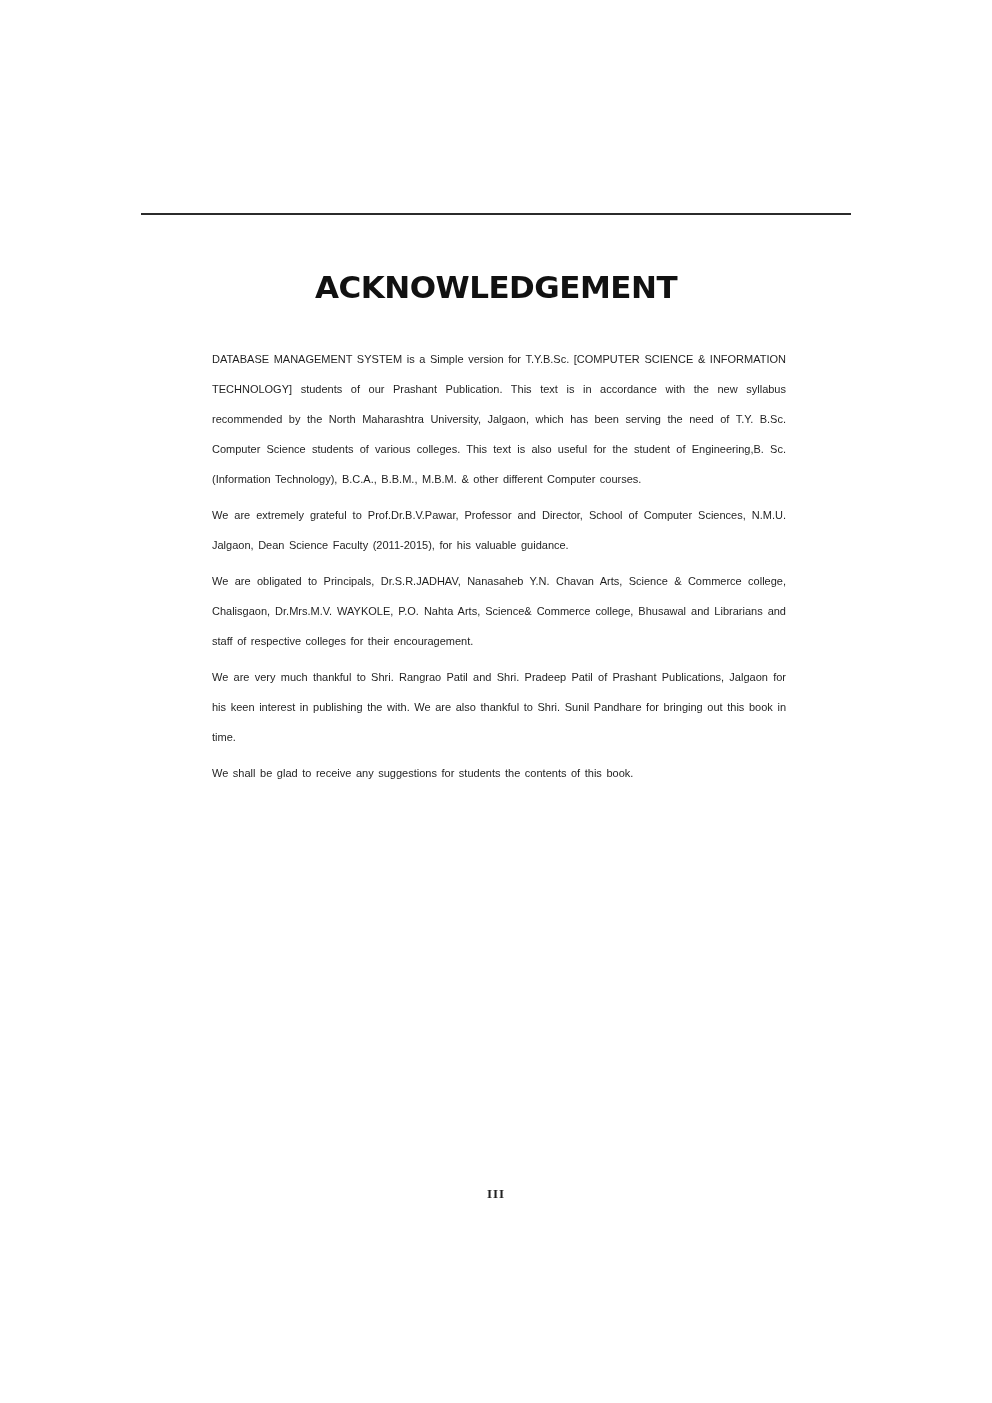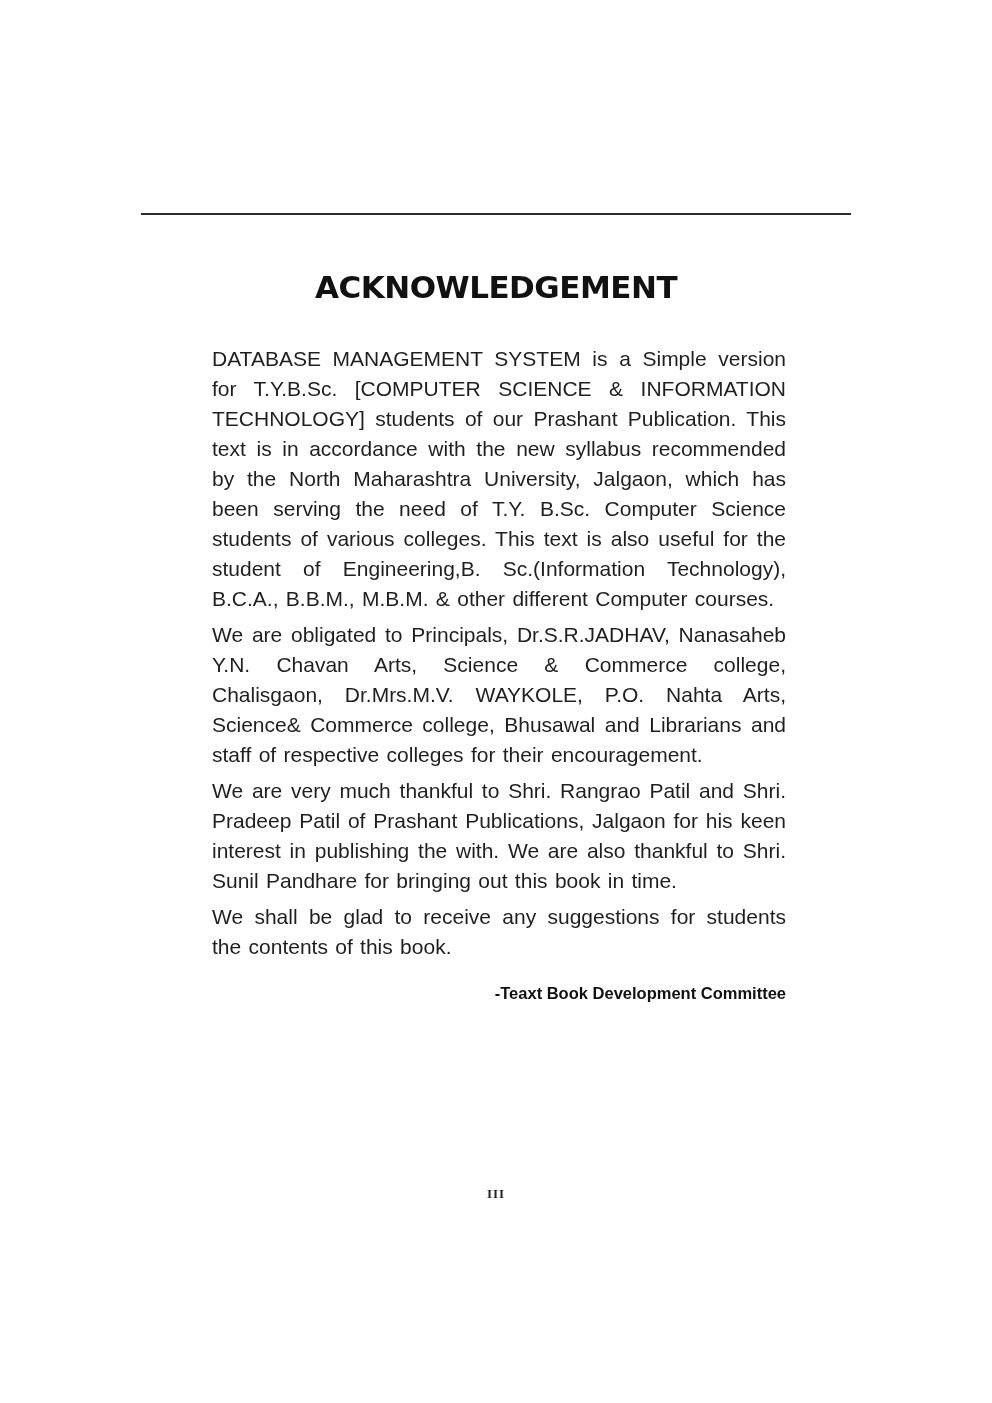--- a/index.html
+++ b/index.html
@@ -39,21 +39,21 @@
     color: #111111;
   }
   .content {
     position: absolute;
     left: 212px;
     top: 344px;
     width: 574px;
   }
   .content p {
     margin: 0 0 6px 0;
-    font-size: 21px;
+    font-size: 11px;
     line-height: 30px;
     text-align: justify;
     text-justify: inter-word;
     word-spacing: 1.5px;
     color: #1f1f1f;
   }
   .signature {
     margin-top: 22px;
     text-align: right;
     font-weight: bold;
@@ -77,22 +77,22 @@
 <body>
 
 <div class="page">
 
   <div class="top-rule"></div>
 
   <h1 class="page-title">ACKNOWLEDGEMENT</h1>
 
   <div class="content">
     <p>DATABASE MANAGEMENT SYSTEM is a Simple version for T.Y.B.Sc. [COMPUTER SCIENCE &amp; INFORMATION TECHNOLOGY] students of our Prashant Publication. This text is in accordance with the new syllabus recommended by the North Maharashtra University, Jalgaon, which has been serving the need of T.Y. B.Sc. Computer Science students of various colleges. This text is also useful for the student of Engineering,B. Sc.(Information Technology), B.C.A., B.B.M., M.B.M. &amp; other different Computer courses.</p>
+    <p>We are extremely  grateful to Prof.Dr.B.V.Pawar, Professor and Director, School of Computer Sciences, N.M.U. Jalgaon, Dean Science Faculty (2011-2015), for his valuable guidance.</p>
     <p>We are obligated to Principals, Dr.S.R.JADHAV, Nanasaheb Y.N. Chavan Arts, Science &amp; Commerce college, Chalisgaon, Dr.Mrs.M.V. WAYKOLE, P.O. Nahta Arts, Science&amp; Commerce college, Bhusawal and Librarians and staff of respective colleges for their encouragement.</p>
     <p>We are very much thankful to Shri. Rangrao Patil and Shri. Pradeep Patil of Prashant Publications, Jalgaon for his keen interest in publishing the with. We are also thankful to Shri. Sunil Pandhare for bringing out this book in time.</p>
     <p>We shall be glad to receive any suggestions for students the contents of this book.</p>
 
-    <div class="signature">-Teaxt Book Development Committee</div>
   </div>
 
   <div class="page-number">III</div>
 
 </div>
 
 </body></html>

